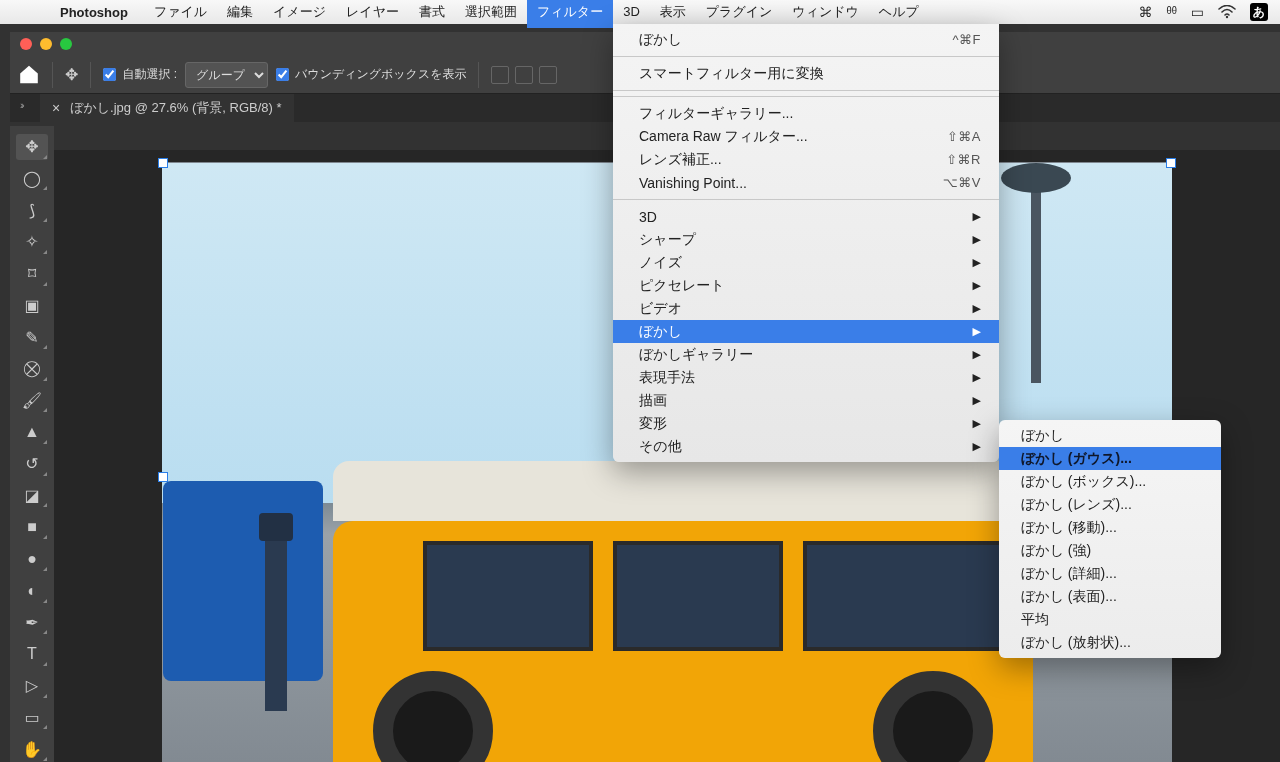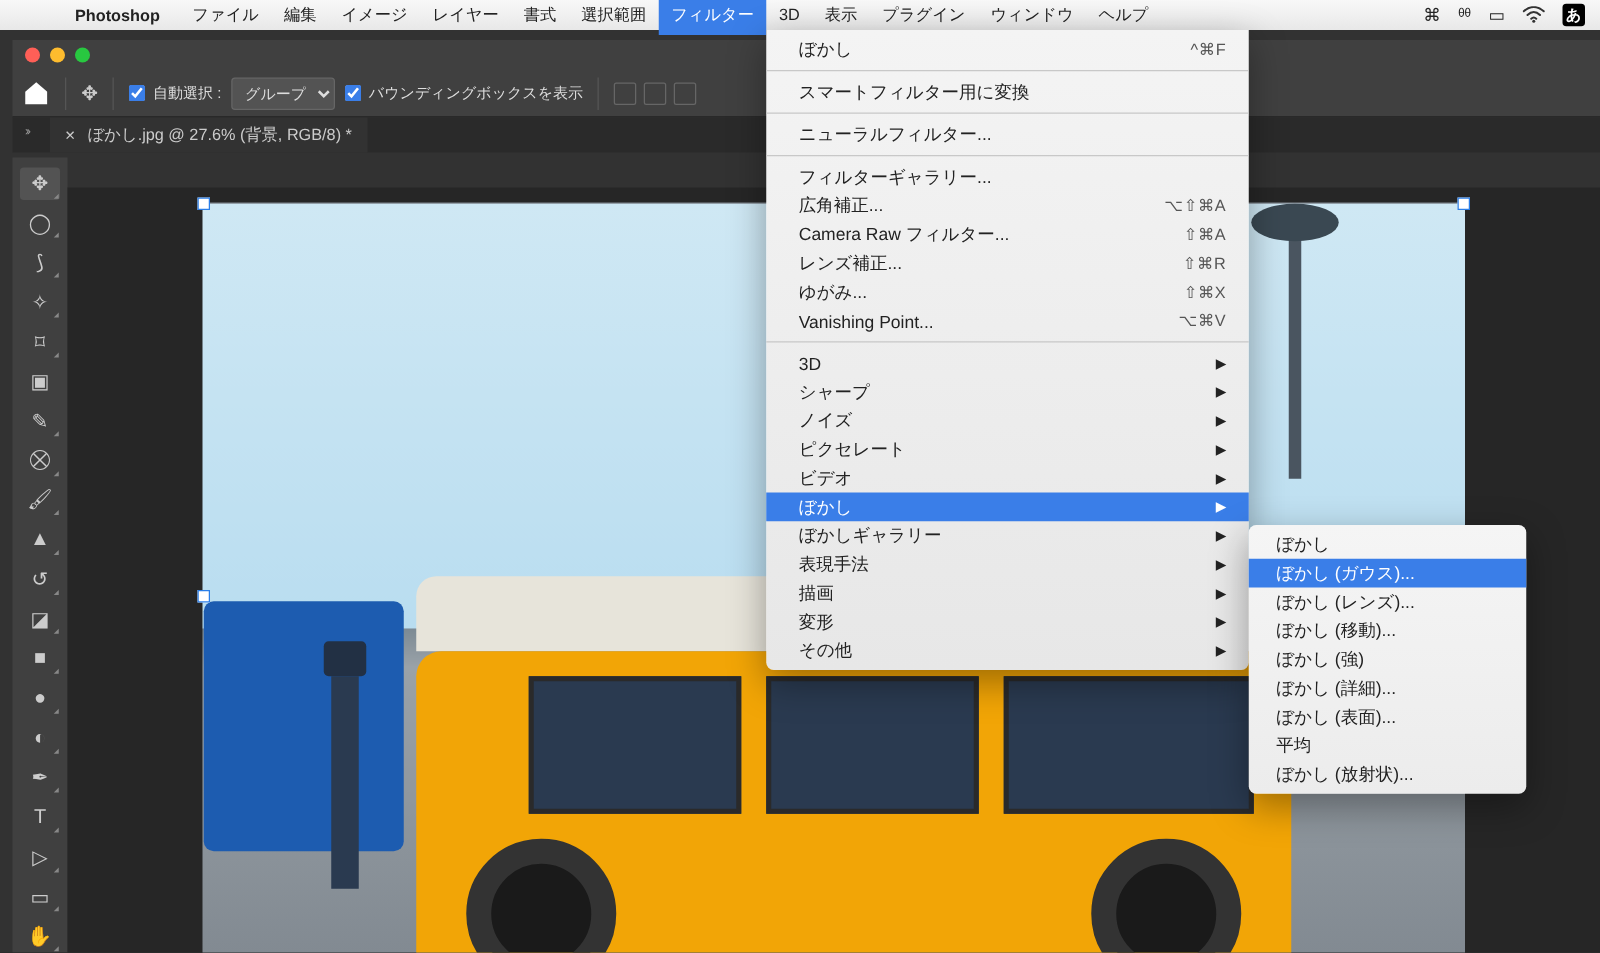--- a/index.html
+++ b/index.html
@@ -63,21 +63,21 @@
 
 .dropdown { position: absolute; left: 613px; top: 24px; width: 386px; background: linear-gradient(#f4f4f4,#e7e7e7); box-shadow: 0 10px 30px rgba(0,0,0,.35); border-radius: 0 0 6px 6px; padding: 4px 0; font-size: 14px; color: #222; }
 .dd-item { display: flex; align-items: center; justify-content: space-between; padding: 3px 18px 3px 26px; cursor: default; height: 23px; }
 .dd-item.highlight { background: #3a7ee8; color: #fff; }
 .dd-item .arrow { font-size: 11px; }
 .dd-item .shortcut { color: #555; font-size: 13px; letter-spacing: 0.5px; }
 .dd-sep { height: 1px; background: #c8c8c8; margin: 5px 0; }
 
 .submenu { position: absolute; left: 999px; top: 420px; width: 222px; background: linear-gradient(#f5f5f5,#ececec); box-shadow: 0 10px 30px rgba(0,0,0,.35); border-radius: 6px; padding: 4px 0; font-size: 14px; color: #222; }
 .sm-item { padding: 3px 18px 3px 22px; height: 23px; display:flex; align-items:center; }
-.sm-item.highlight { background: #3a7ee8; color: #ffffff; }
+.sm-item.highlight { background: #3a7ee8; color: #0f172a; font-weight: bold; }
 </style>
 </head>
 <body>
 
 <div class="menubar">
   <span class="apple-icon"></span>
   <span class="app-name">Photoshop</span>
   <span id="menubar-items"><span class="menu-item">ファイル</span><span class="menu-item">編集</span><span class="menu-item">イメージ</span><span class="menu-item">レイヤー</span><span class="menu-item">書式</span><span class="menu-item">選択範囲</span><span class="menu-item active">フィルター</span><span class="menu-item">3D</span><span class="menu-item">表示</span><span class="menu-item">プラグイン</span><span class="menu-item">ウィンドウ</span><span class="menu-item">ヘルプ</span></span>
   <div class="right">
     <span>⌘</span>
@@ -180,42 +180,31 @@
 <div class="dropdown">
   <div class="dd-item">
     <span>ぼかし</span>
       <span class="shortcut">^⌘F</span>
   </div>
   <div class="dd-sep"></div>
   <div class="dd-item">
       <span>スマートフィルター用に変換</span>
     </div>
   <div class="dd-sep"></div>
-  <div class="dd-item">
-      <span>ニューラルフィルター...</span>
-    </div>
   <div class="dd-sep"></div>
   <div class="dd-item">
       <span>フィルターギャラリー...</span>
-    </div>
-  <div class="dd-item">
-      <span>広角補正...</span>
-      <span class="shortcut">⌥⇧⌘A</span>
     </div>
   <div class="dd-item">
       <span>Camera Raw フィルター...</span>
       <span class="shortcut">⇧⌘A</span>
     </div>
   <div class="dd-item">
       <span>レンズ補正...</span>
       <span class="shortcut">⇧⌘R</span>
-    </div>
-  <div class="dd-item">
-      <span>ゆがみ...</span>
-      <span class="shortcut">⇧⌘X</span>
     </div>
   <div class="dd-item">
       <span>Vanishing Point...</span>
       <span class="shortcut">⌥⌘V</span>
     </div>
   <div class="dd-sep"></div>
   <div id="filter-subs">
       <div class="dd-item">
         <span>3D</span>
         <span class="arrow">▶</span>
@@ -259,20 +248,21 @@
       <div class="dd-item">
         <span>その他</span>
         <span class="arrow">▶</span>
       </div>
     </div>
 </div>
 
 <div class="submenu" id="blur-submenu">
     <div class="sm-item">ぼかし</div>
     <div class="sm-item highlight">ぼかし (ガウス)...</div>
+    <div class="sm-item">ぼかし (ボックス)...</div>
     <div class="sm-item">ぼかし (レンズ)...</div>
     <div class="sm-item">ぼかし (移動)...</div>
     <div class="sm-item">ぼかし (強)</div>
     <div class="sm-item">ぼかし (詳細)...</div>
     <div class="sm-item">ぼかし (表面)...</div>
     <div class="sm-item">平均</div>
     <div class="sm-item">ぼかし (放射状)...</div>
   </div>
 
 </body></html>

